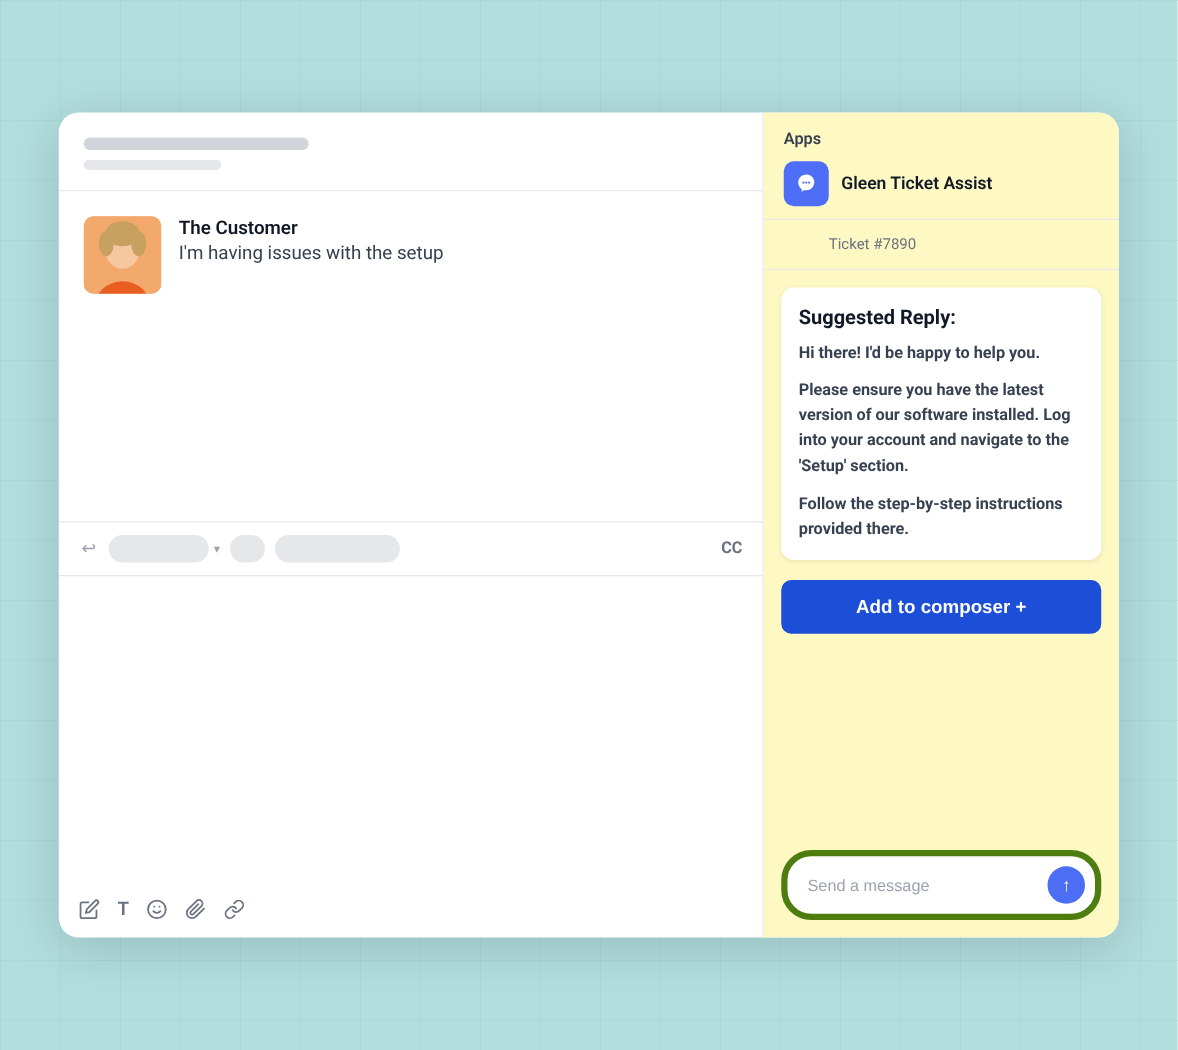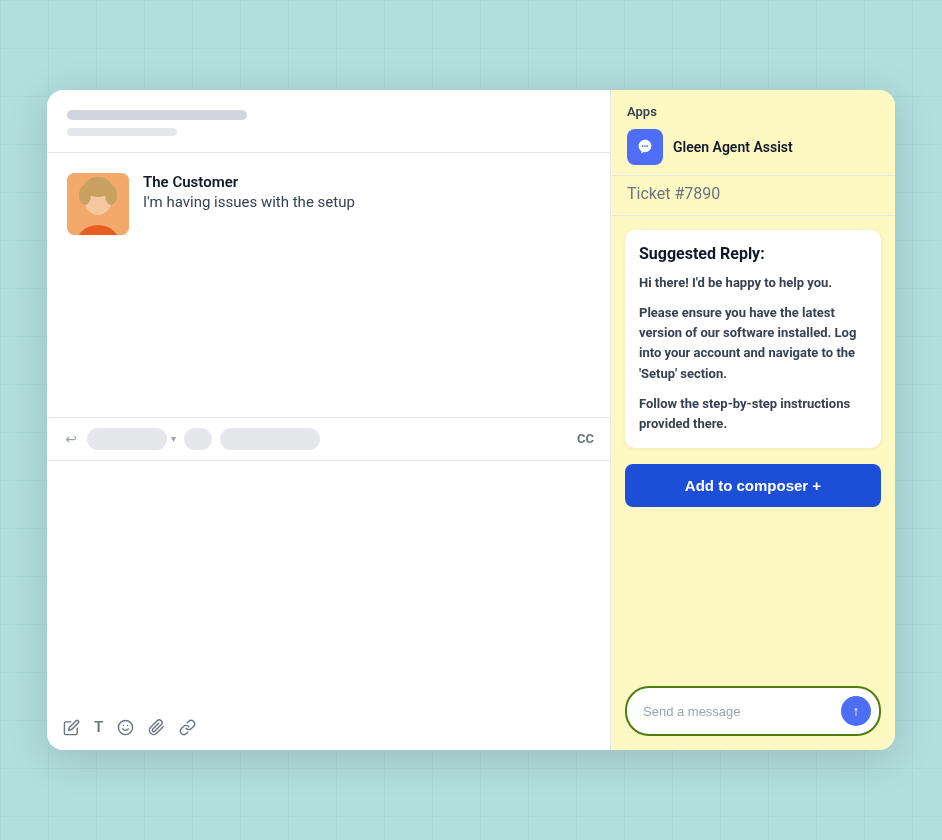--- a/index.html
+++ b/index.html
@@ -237,22 +237,23 @@
       font-weight: 600;
       color: #111827;
     }
 
     .ticket-info {
       padding: 8px 16px 12px 16px;
       border-bottom: 1px solid #e5e7eb;
     }
 
     .ticket-number {
-      font-size: 16px;
+      font-size: 12px;
       color: #6b7280;
+      margin-left: 36px;
     }
 
     .suggestion-section {
       flex: 1;
       overflow-y: auto;
       padding: 14px 14px 12px 14px;
       display: flex;
       flex-direction: column;
       gap: 12px;
     }
@@ -305,21 +306,21 @@
 
     .send-message-area {
       padding: 10px 14px 14px 14px;
     }
 
     .send-input-row {
       display: flex;
       align-items: center;
       gap: 8px;
       background: #ffffff;
-      border: 2px solid #4d7c0f;
+      border: 5px solid #4d7c0f;
       border-radius: 24px;
       padding: 8px 8px 8px 16px;
     }
 
     .send-input {
       flex: 1;
       border: none;
       outline: none;
       font-size: 13px;
       color: #374151;
@@ -429,21 +430,21 @@
       <div class="app-row">
         <div class="app-icon">
           <svg viewBox="0 0 24 24" fill="none" xmlns="http://www.w3.org/2000/svg">
             <rect width="24" height="24" rx="5" fill="#4f6ef7"></rect>
             <path d="M12 4C8.13 4 5 7.13 5 11c0 2.38 1.19 4.47 3 5.74V19l2.5-1.5c.47.12.97.18 1.5.18 3.87 0 7-3.13 7-7S15.87 4 12 4z" fill="white"></path>
             <circle cx="9.5" cy="11" r="1" fill="#4f6ef7"></circle>
             <circle cx="12" cy="11" r="1" fill="#4f6ef7"></circle>
             <circle cx="14.5" cy="11" r="1" fill="#4f6ef7"></circle>
           </svg>
         </div>
-        <span class="app-name">Gleen Agent Assist</span>
+        <span class="app-name">Gleen Ticket Assist</span>
       </div>
     </div>
 
     <div class="ticket-info">
       <span class="ticket-number">Ticket #7890</span>
     </div>
 
     <div class="suggestion-section">
       <div class="suggestion-card">
         <div class="suggested-reply-label">Suggested Reply:</div>

